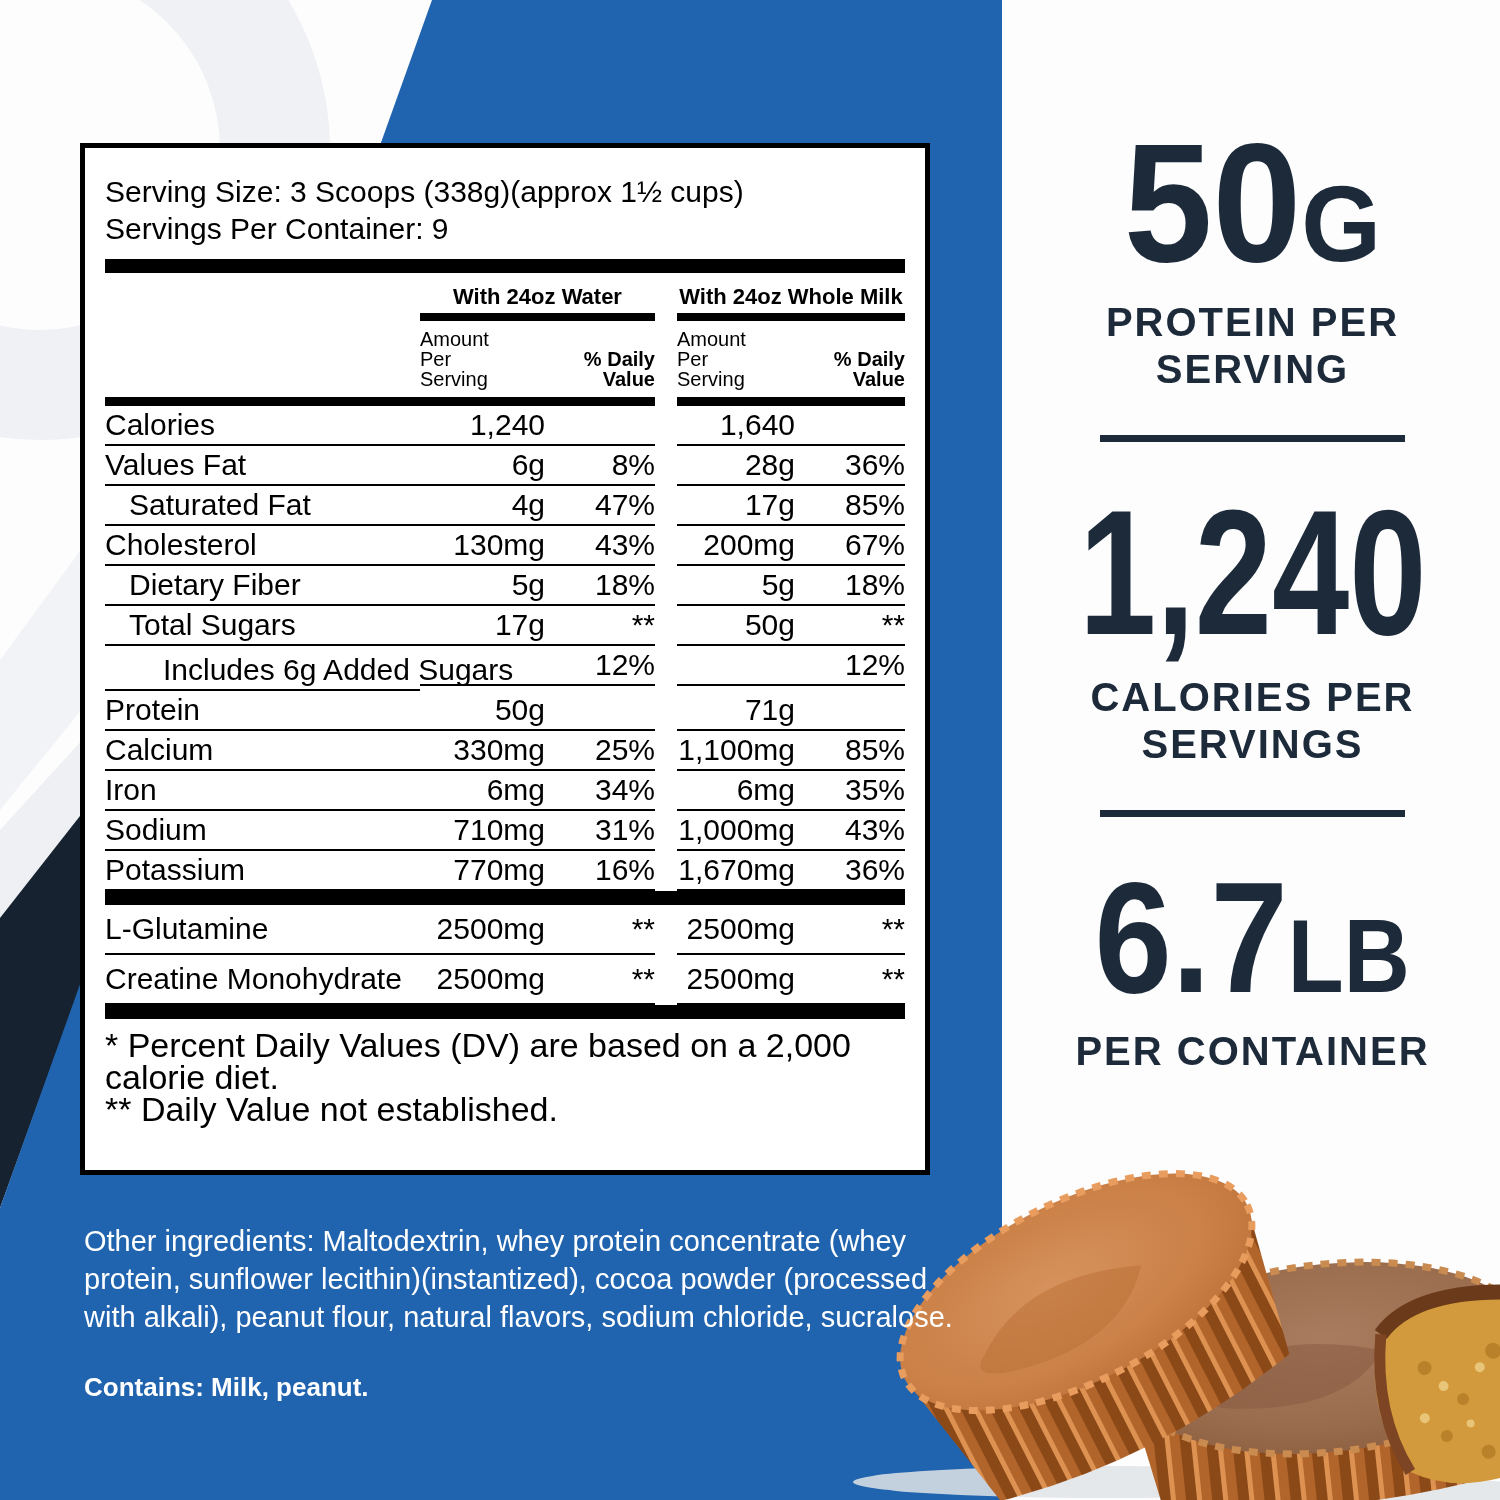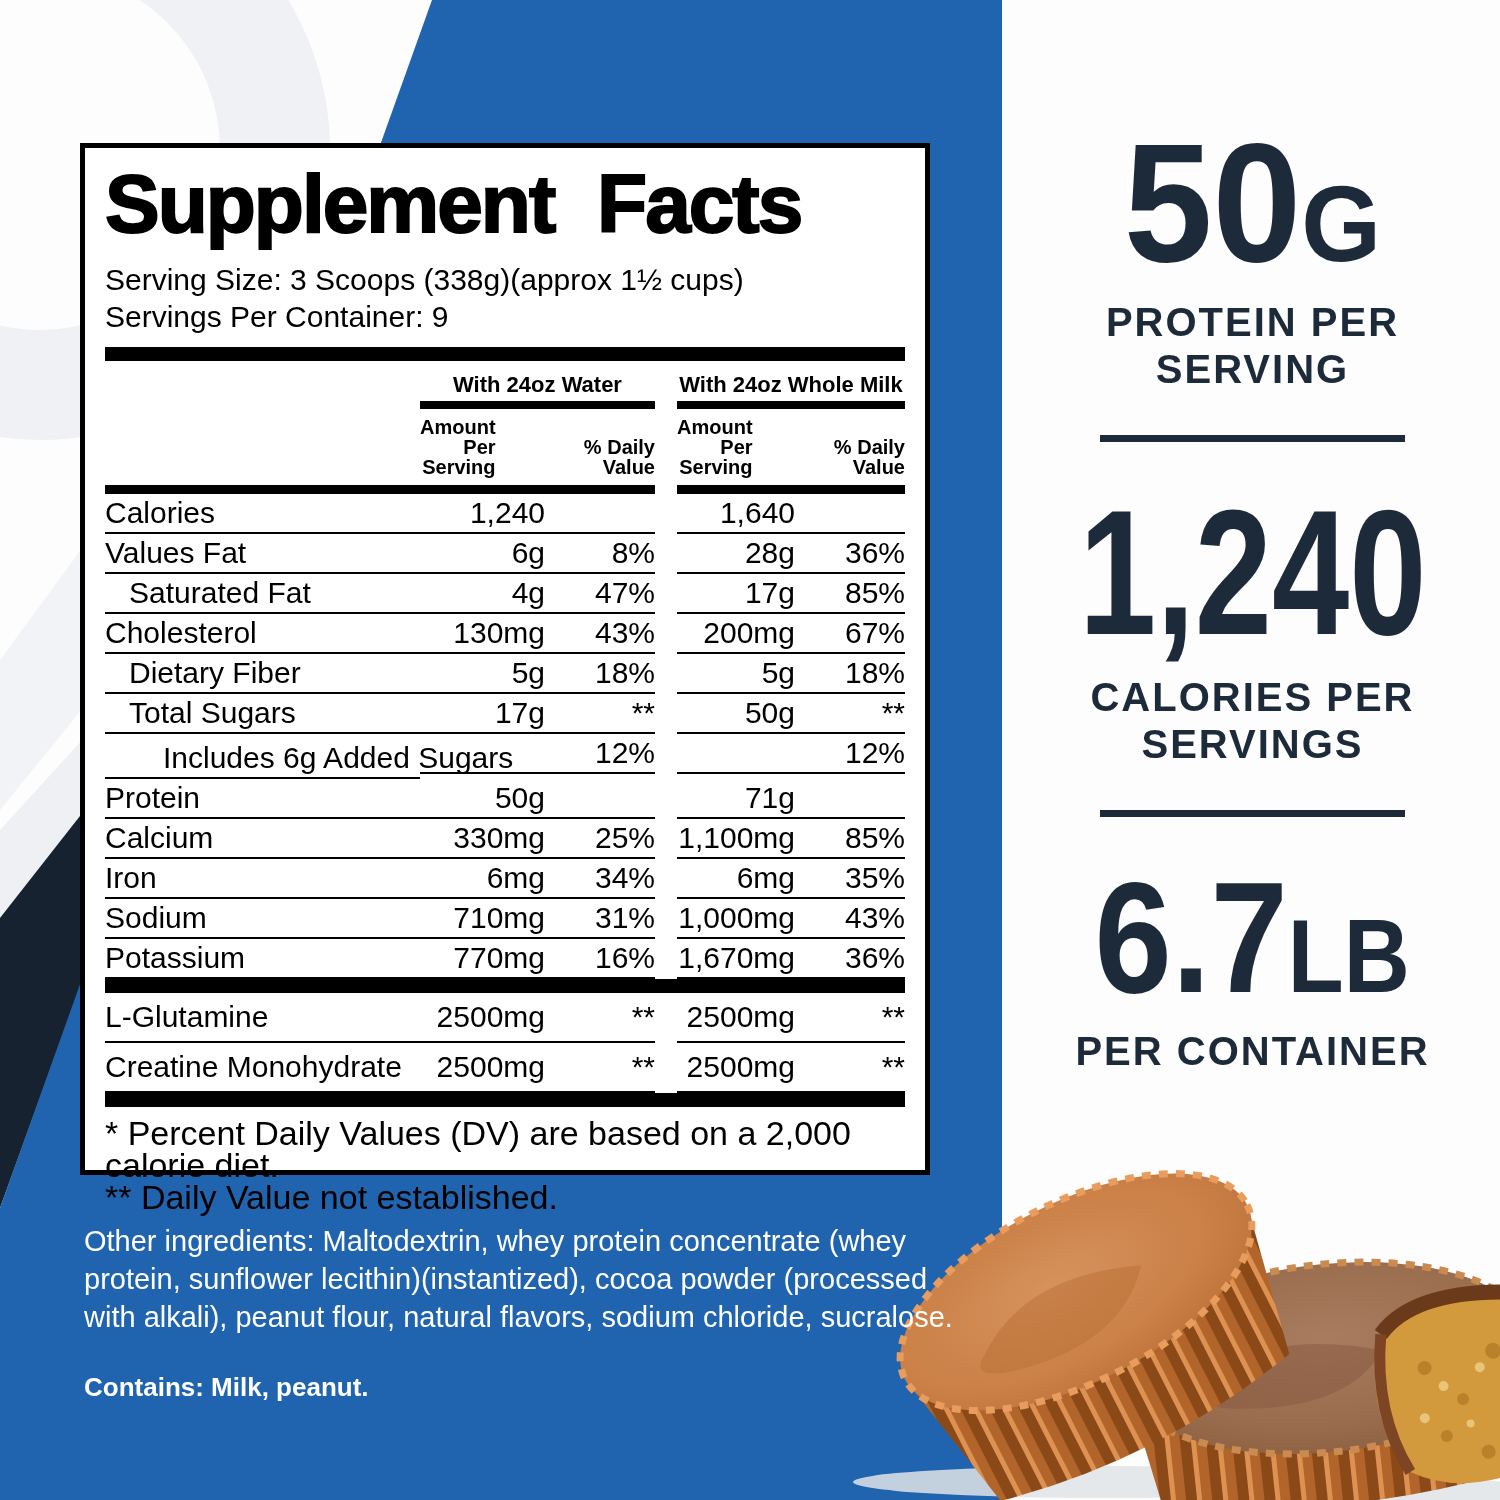--- a/index.html
+++ b/index.html
@@ -29,21 +29,21 @@
   .col-gap{width:22px;flex:none;}
   .col-milk{width:228px;flex:none;}
 
   .grp-labels{margin-top:10px;}
   .grp-label{font-size:22px;font-weight:bold;text-align:center;line-height:28px;white-space:nowrap;}
   .grp-bars{margin-top:2px;}
   .grp-bar{height:8px;background:#000;}
 
   .subheads{margin-top:8px;}
   .subhead-pair{display:flex;justify-content:space-between;align-items:flex-end;}
-  .amt-head{font-size:20px;font-weight:bold;line-height:20px;text-align:right;}
+  .amt-head{font-size:20px;font-weight:normal;line-height:20px;text-align:left;}
   .dv-head{font-size:20px;font-weight:bold;line-height:20px;text-align:right;}
   .seg-bar{margin-top:8px;}
   .seg{height:9px;background:#000;}
   .seg.blank{background:transparent;}
 
   .frow{display:flex;align-items:baseline;font-size:30px;}
   .frow .c-name{width:315px;flex:none;border-bottom:2px solid #000;padding:3px 0 4px;line-height:31px;white-space:nowrap;overflow:visible;}
   .frow .c-water,.frow .c-milk{display:flex;flex:none;border-bottom:2px solid #000;padding:3px 0 4px;line-height:31px;}
   .frow .c-water{width:235px;}
   .frow .c-milk{width:228px;}
@@ -140,21 +140,20 @@
 
     <g transform="translate(268,162) rotate(-27)">
       <path d="M -192 0 L -162 152 Q 0 188 162 152 L 192 0 Z" fill="url(#flutes)"></path>
       <ellipse cx="0" cy="0" rx="192" ry="90" fill="url(#topfaceL)"></ellipse>
       <ellipse cx="0" cy="0" rx="192" ry="90" fill="none" stroke="#e89c5e" stroke-width="7" stroke-dasharray="9 8"></ellipse>
       <path d="M -112 16 q 72 -56 182 -10 q -52 62 -162 36 q -42 -12 -20 -26 Z" fill="#b96f36" opacity="0.5"></path>
     </g>
   </svg>
 
   <div class="panel">
-    <div class="sf-title">Supplement Facts</div>
     <div class="serving-line">Serving Size: 3 Scoops (338g)(approx 1½ cups)</div>
     <div class="serving-line2">Servings Per Container: 9</div>
 
     <div class="bar-thick mt"></div>
 
     <div class="cols grp-labels">
       <div class="col-name"></div>
       <div class="col-water grp-label">With 24oz Water</div>
       <div class="col-gap"></div>
       <div class="col-milk grp-label">With 24oz Whole Milk</div>

